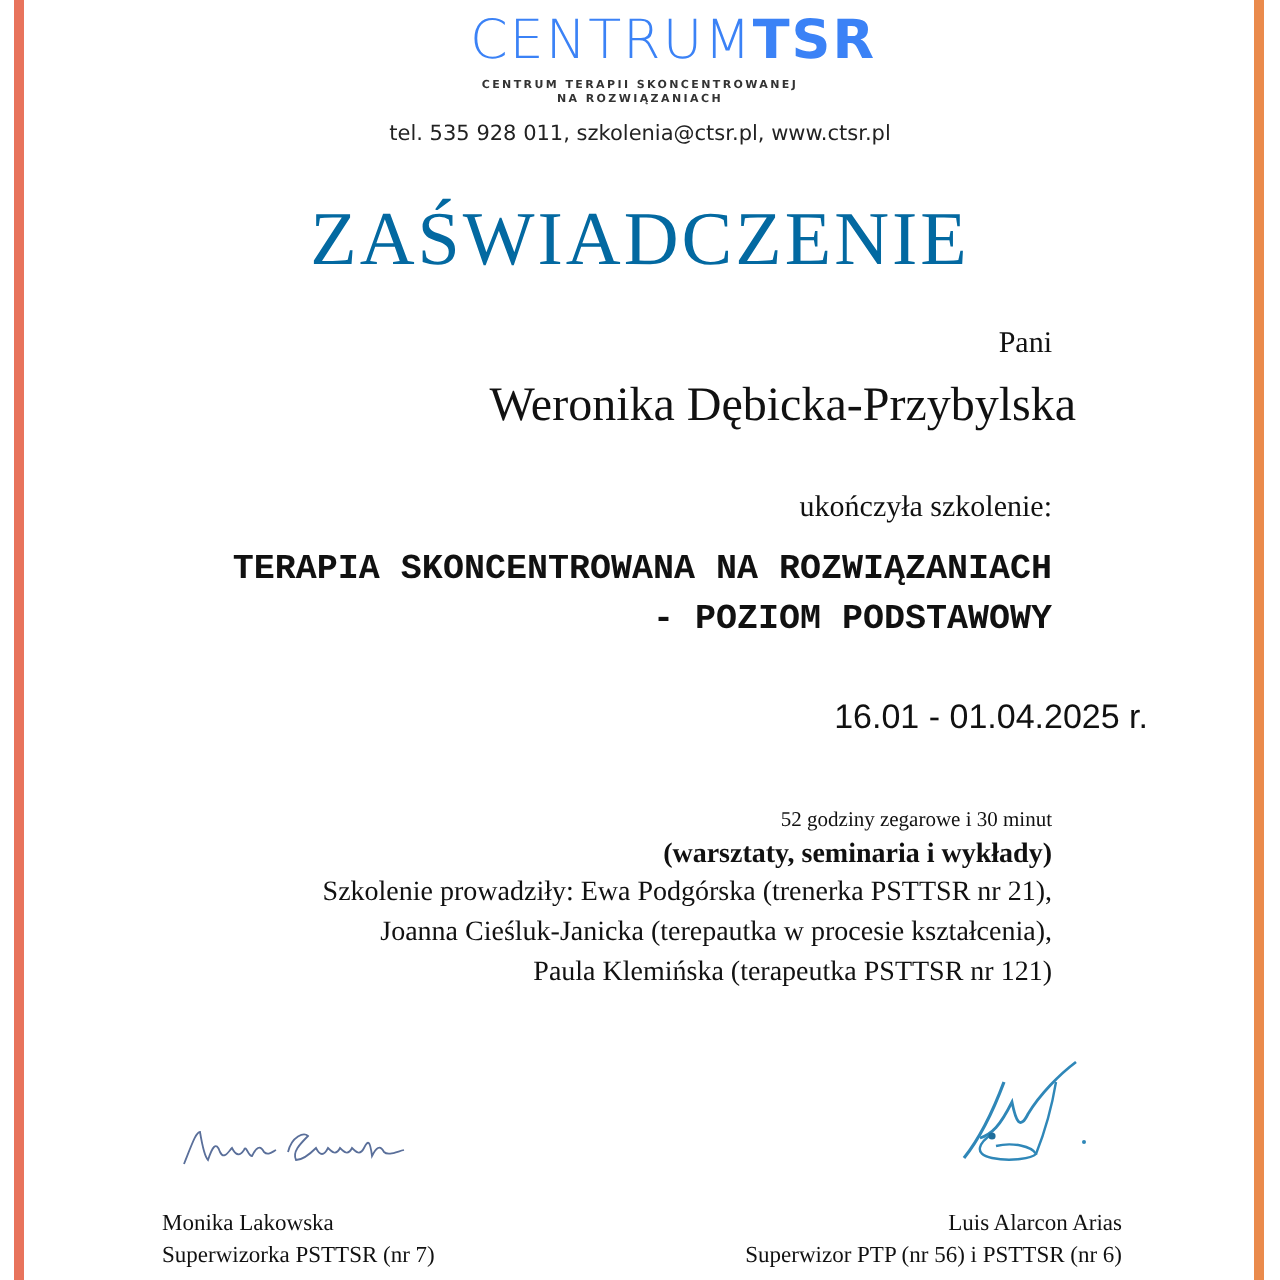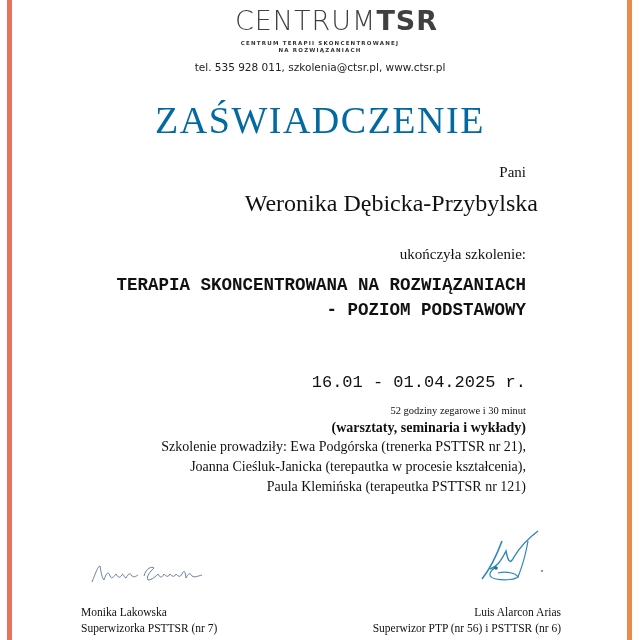--- a/index.html
+++ b/index.html
@@ -1,35 +1,35 @@
 <!DOCTYPE html>
 <html><head>
 <meta charset="utf-8">
 <style>
   html, body { margin:0; padding:0; background:#ffffff; }
   body { width:640px; height:640px; position:relative; overflow:hidden; font-family:"DejaVu Serif", serif; color:#111; }
   .border-left { position:absolute; left:7px; top:0; width:5px; height:640px; background:#e8735c; }
   .border-right { position:absolute; left:627px; top:0; width:5px; height:640px; background:#ea8a4c; }
 
   .logo { position:absolute; top:6px; left:0; width:640px; text-align:center; }
-  .logo-main { font-family:"DejaVu Sans", sans-serif; font-size:27px; letter-spacing:1px; color:#404040; line-height:30px;padding-left:33px; }
+  .logo-main { font-family:"DejaVu Sans", sans-serif; font-size:27px; letter-spacing:1px; color:#3b82f6; line-height:30px;padding-left:33px; }
   .logo-main .light { font-weight:300; }
   .logo-main .bold { font-weight:bold; }
   .logo-sub { font-family:"DejaVu Sans", sans-serif; font-size:5.5px; letter-spacing:1.2px; color:#333; line-height:7px; margin-top:4px; font-weight:bold; }
   .logo-contact { font-family:"DejaVu Sans", sans-serif; font-size:10.5px; color:#222; margin-top:7px; line-height:13px; }
 
   .title { position:absolute; top:98px; left:0; width:640px; text-align:center; font-family:"Liberation Serif", serif; font-size:38px; letter-spacing:1.5px; color:#0369a1; line-height:44px; }
 
   .center-block { position:absolute; left:0; width:526px; text-align:right; }
   .salutation { top:162px; font-size:15px; line-height:20px; font-family:"Liberation Serif", serif; }
   .recipient { top:188px; font-size:24px; line-height:30px; font-family:"Liberation Serif", serif;margin-left:12px; }
   .completed { top:225px; font-size:15px; line-height:20px; font-family:"Liberation Serif", serif;margin-top:19px; }
 
   .course { top:273px; font-size:17.5px; font-weight:bold; line-height:25px; font-family:Liberation Mono, monospace; }
-  .dates { top:372px; font-size:17px; line-height:22px; font-family:Liberation Mono, monospace; }
+  .dates { top:348px; font-size:17px; line-height:22px; font-family:Liberation Sans, sans-serif;padding-left:48px; }
 
   .details { top:404px; font-family:"Liberation Serif", serif; }
   .details .l1 { font-size:14px; line-height:18px; }
   .details .l1 b { font-weight:bold; }
   .details .l2 { font-size:10.5px; line-height:14px; }
   .details .l3 { font-size:14px; line-height:19px;font-weight:bold; }
   .details .l4 { font-size:14px; line-height:20px; }
 
   .sig-img { position:absolute; }
   .sig-left-img { left:88px; top:558px; width:120px; height:30px; }

